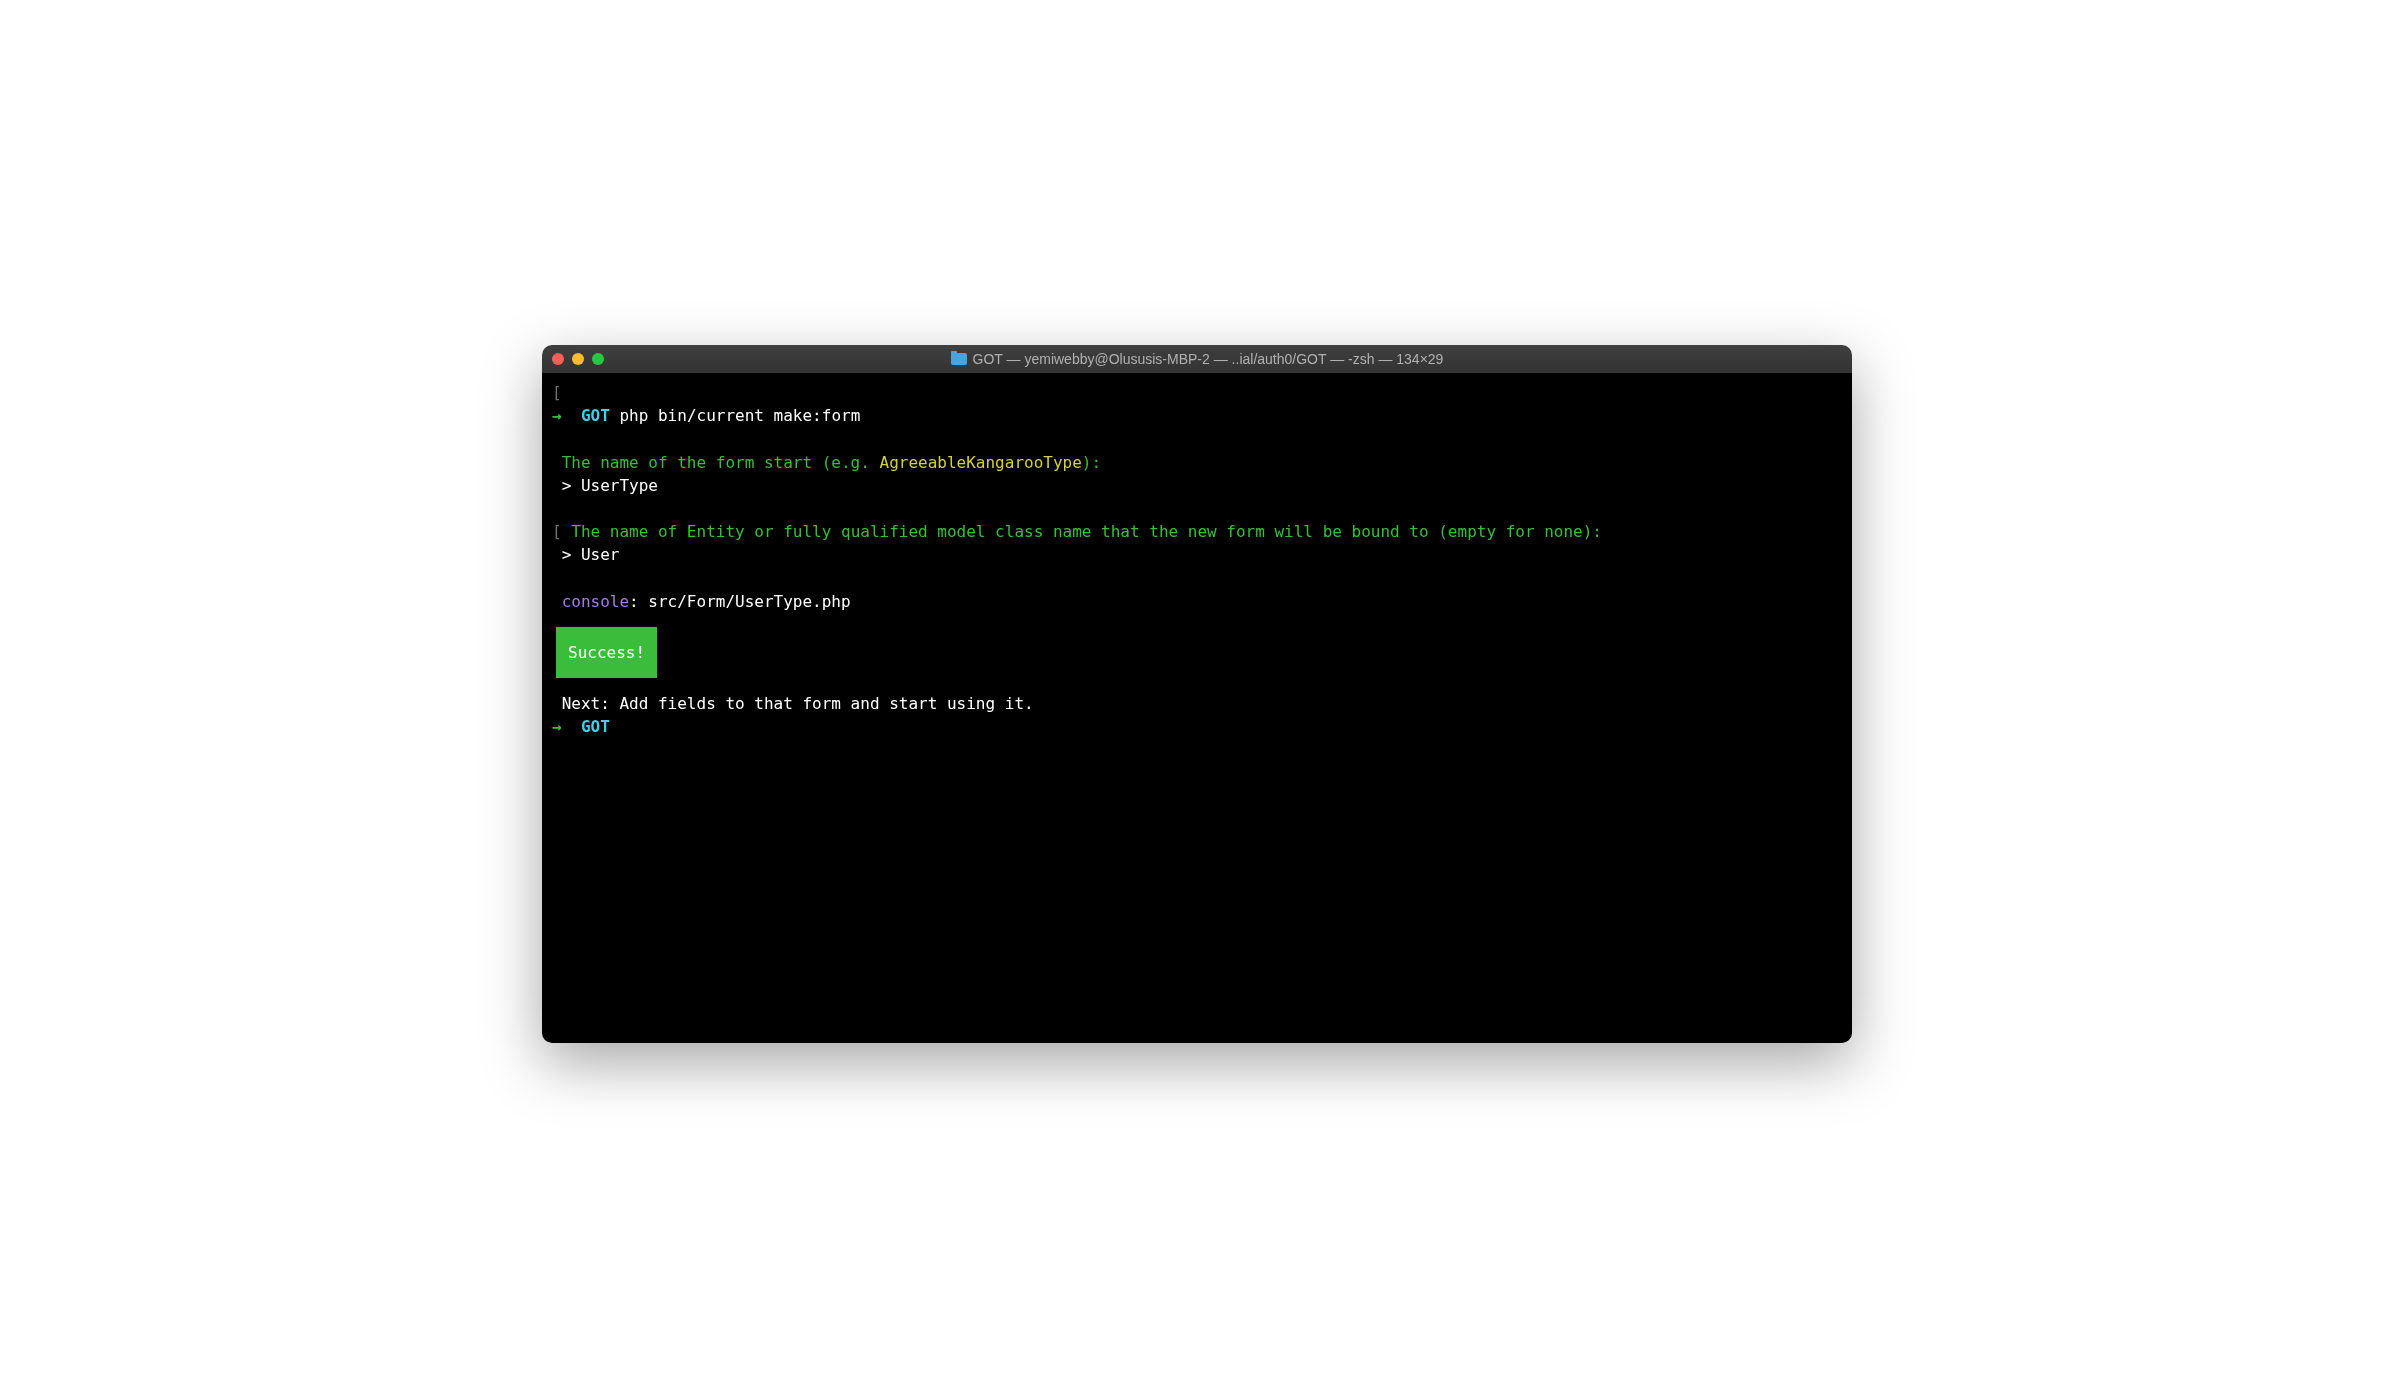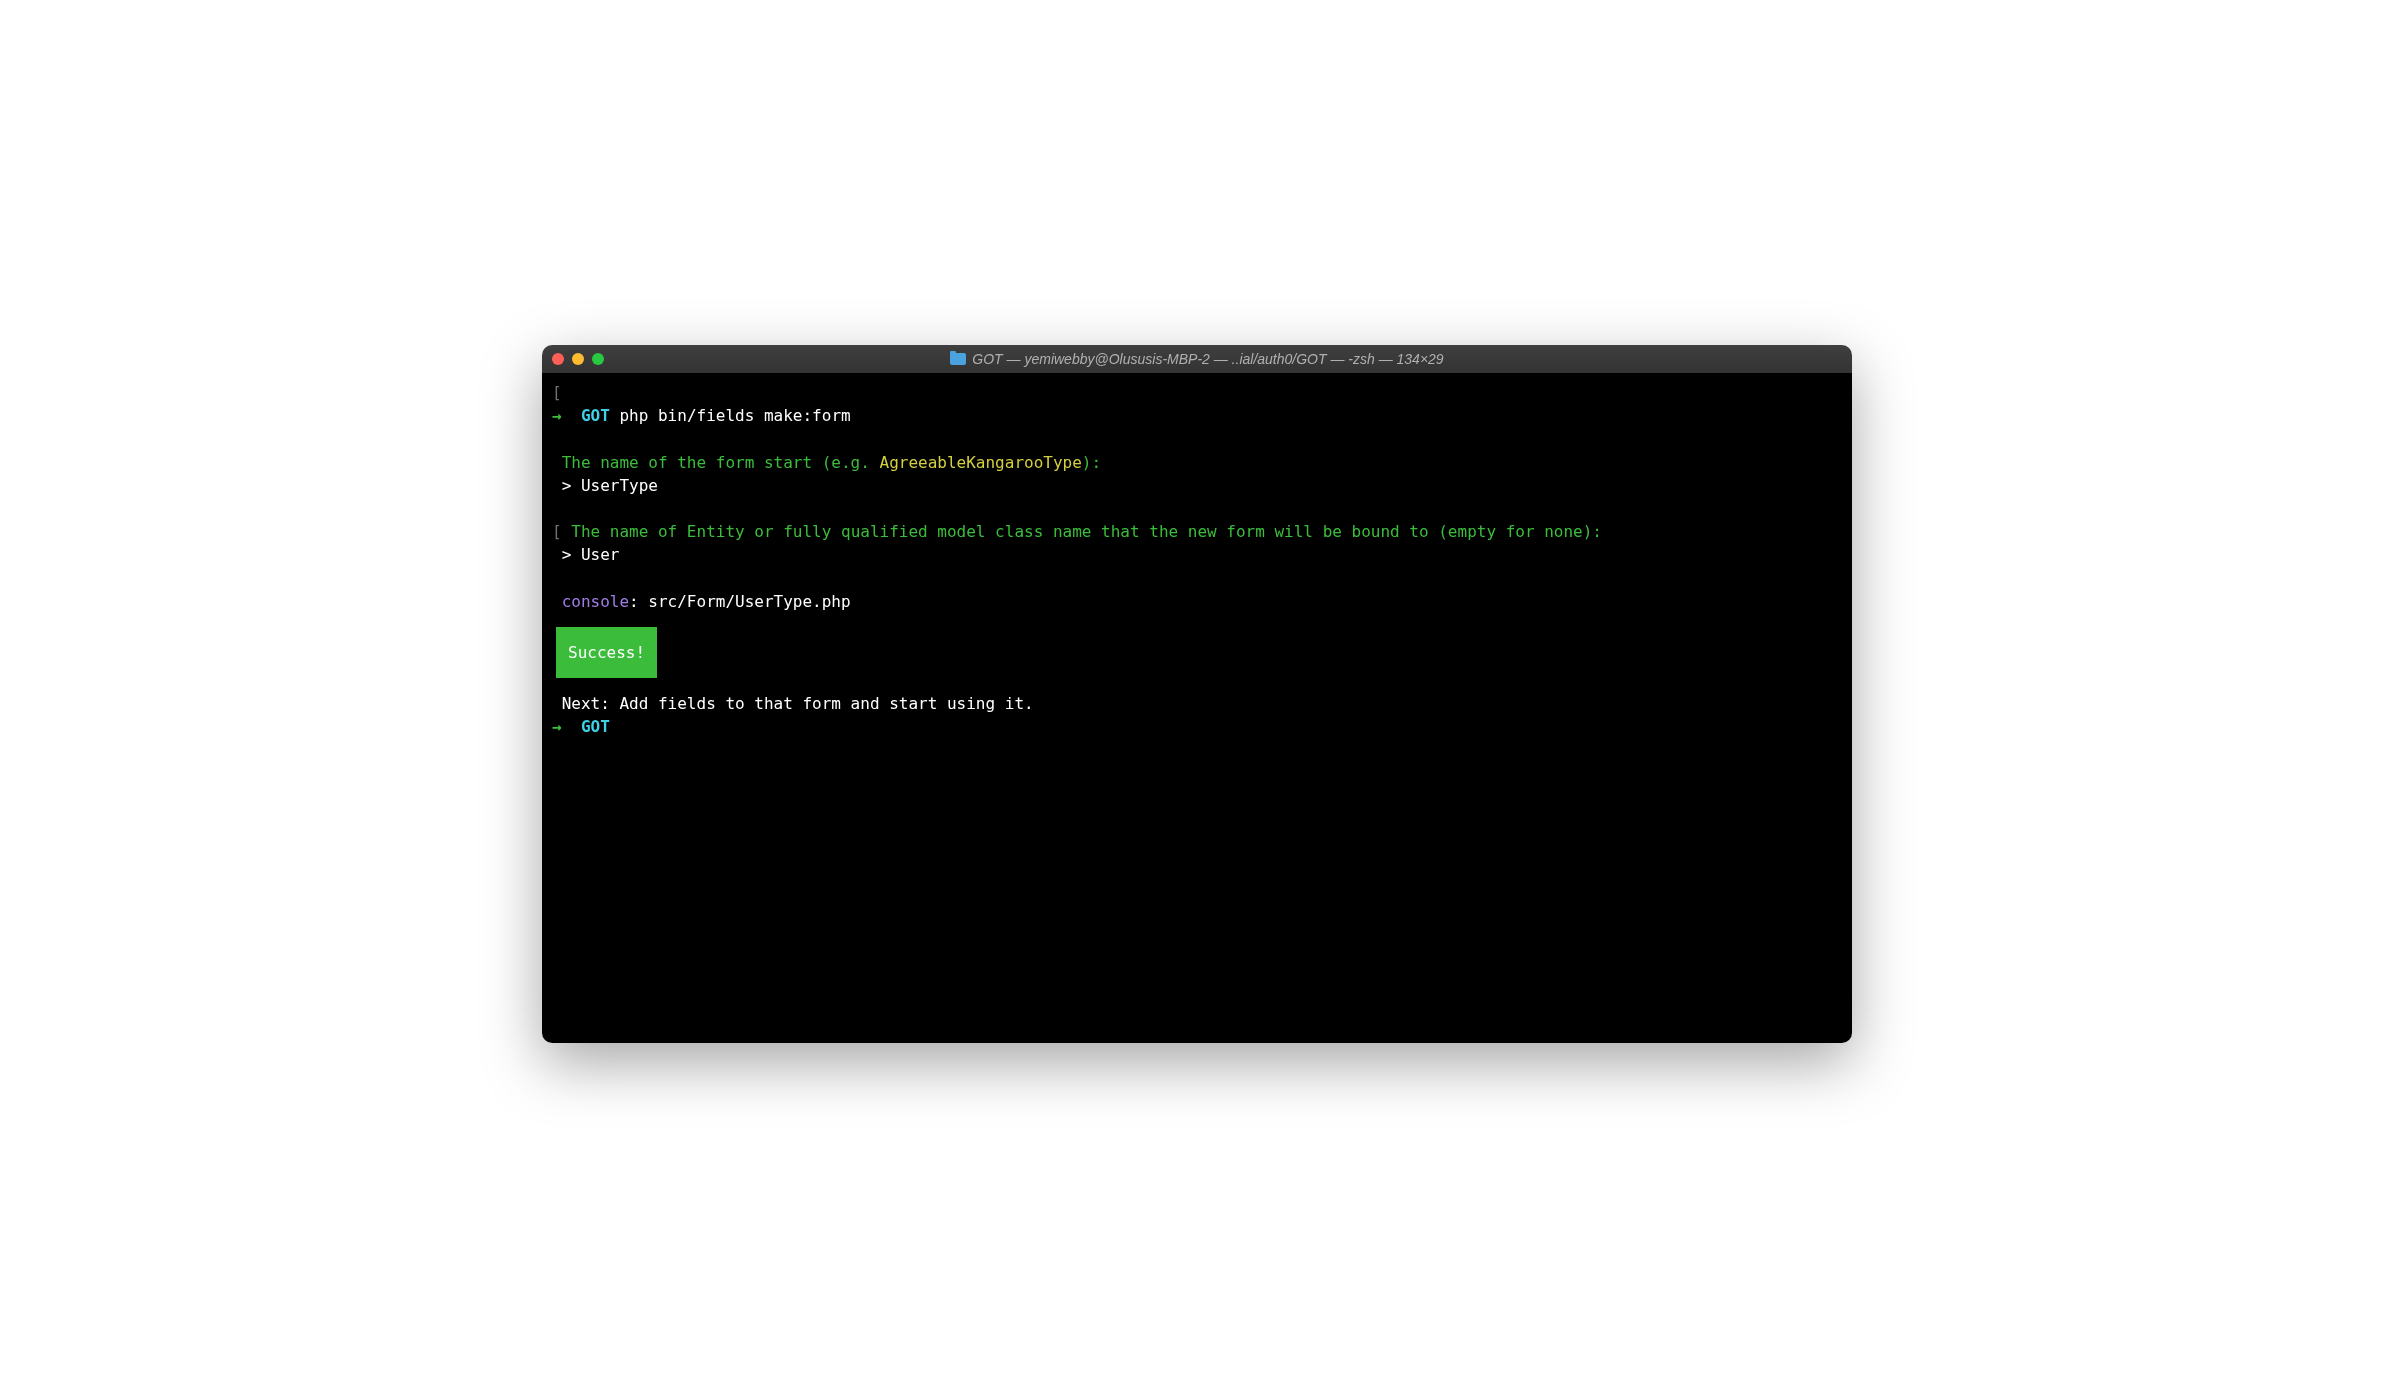--- a/index.html
+++ b/index.html
@@ -48,21 +48,20 @@
       display: flex;
       align-items: center;
       justify-content: center;
       gap: 6px;
       pointer-events: none;
     }
     .title-text {
       color: #b0b0b0;
       font-size: 14px;
       font-family: -apple-system, BlinkMacSystemFont, 'Segoe UI', sans-serif;
-      font-style: italic;
     }
     .folder-icon {
       width: 16px;
       height: 12px;
       background: #4aa3df;
       border-radius: 2px;
       position: relative;
     }
     .folder-icon::before {
       content: '';
@@ -113,21 +112,21 @@
     </div>
     <div class="title-area">
       <div class="folder-icon"></div>
       <span class="title-text">GOT — yemiwebby@Olususis-MBP-2 — ..ial/auth0/GOT — -zsh — 134×29</span>
     </div>
   </div>
 
   <div class="terminal-body">
     <div class="line"><span class="bracket">[</span></div>
 
-    <div class="line"><span class="arrow">→</span>  <span class="cwd">GOT</span> <span class="cmd">php bin/fields make:form</span></div>
+    <div class="line"><span class="arrow">→</span>  <span class="cwd">GOT</span> <span class="cmd">php bin/current make:form</span></div>
 
     <div class="blank"></div>
 
     <div class="line"><span class="prompt-green"> The name of the form start (e.g. </span><span class="yellow-text">AgreeableKangarooType</span><span class="prompt-green">):</span></div>
 
     <div class="line"><span class="white"> &gt; </span><span class="white">UserType</span></div>
 
     <div class="blank"></div>
 
     <div class="line"><span class="bracket">[</span><span class="prompt-green"> The name of Entity or fully qualified model class name that the new form will be bound to (empty for none):</span></div>

